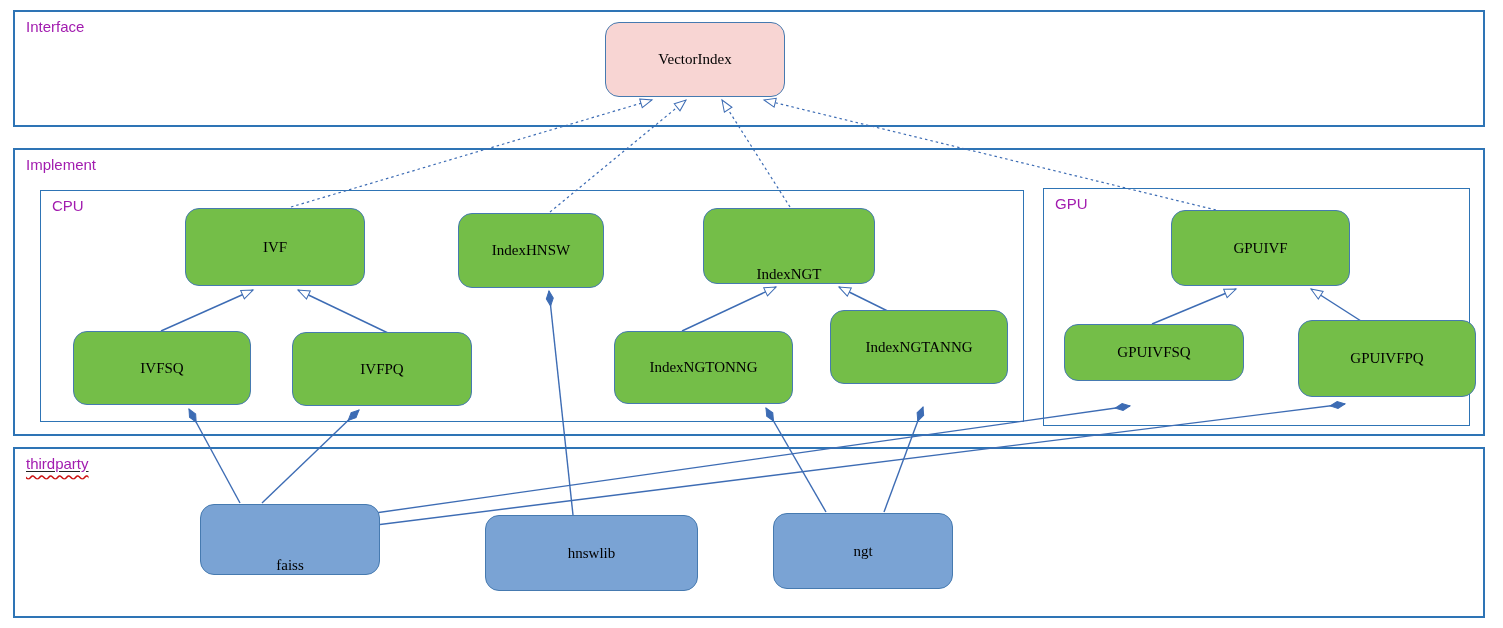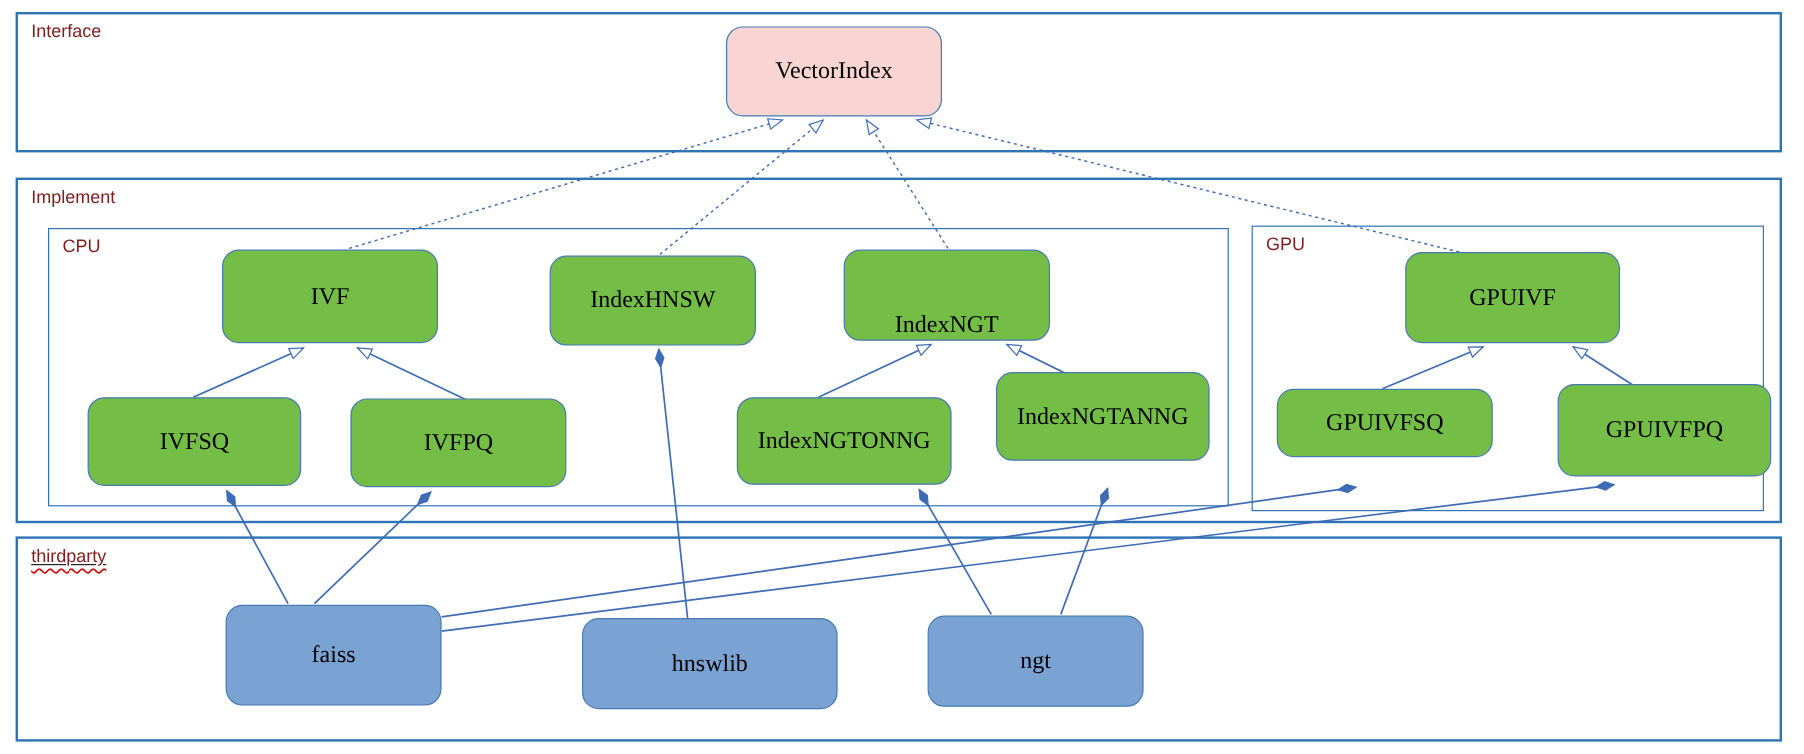--- a/index.html
+++ b/index.html
@@ -16,30 +16,30 @@
   .canvas{
     position:relative;width:1503px;height:628px;background:#ffffff;
     font-family:"Liberation Sans",sans-serif;color:var(--text);
     overflow:hidden;
   }
   .container{
     position:absolute;border:2px solid var(--container-border);
     background:transparent;box-sizing:border-box;z-index:1;
   }
   .container .clabel{
-    position:absolute;top:7px;left:11px;font-size:15px;color:#7f1d1d;
+    position:absolute;top:7px;left:11px;font-size:15px;color:#a21caf;
     background:transparent;line-height:1.1;
   }
   .subcontainer{border-width:1.5px;}
   .ul-solid{text-decoration:underline solid #222;text-underline-offset:2px;}
   .ul-wavy{text-decoration:underline wavy var(--wavy-red);text-underline-offset:5px;}
   .node{
     position:absolute;border:1.5px solid var(--node-border);border-radius:14px;
     display:flex;align-items:center;justify-content:center;
-    font-family:"Liberation Serif",serif;font-size:20px;color:#000;
+    font-family:"Liberation Serif",serif;font-size:15px;color:#000;
     box-sizing:border-box;z-index:10;text-align:center;
   }
   .node.green{background:var(--node-green);}
   .node.blue{background:var(--node-blue);}
   .node.pink{background:var(--node-pink);}
   svg.edges{position:absolute;left:0;top:0;z-index:5;}
   svg.edges line{stroke:var(--line,#3d6cb4);stroke-width:1.4;fill:none;}
   svg.edges line.dashed{stroke-dasharray:2.5 3;stroke-width:1.2;}
   .marker-tri{fill:#ffffff;stroke:var(--line,#3d6cb4);stroke-width:1;}
   .marker-dia{fill:var(--line,#3d6cb4);stroke:var(--line,#3d6cb4);}
@@ -101,21 +101,21 @@
   </svg>
 
   <div class="node pink" style="left:605px;top:22px;width:180px;height:75px;">
     <span>VectorIndex</span>
   </div>
 
   <div class="node green" style="left:185px;top:208px;width:180px;height:78px;">
     <span>IVF</span>
   </div>
 
-  <div class="node green" style="left:458px;top:213px;width:172px;height:75px;">
+  <div class="node green" style="left:458px;top:213px;width:146px;height:75px;">
     <span>IndexHNSW</span>
   </div>
 
   <div class="node green" style="left:703px;top:208px;width:172px;height:76px;align-items:flex-end;">
     <span>IndexNGT</span>
   </div>
 
   <div class="node green" style="left:73px;top:331px;width:178px;height:74px;">
     <span>IVFSQ</span>
   </div>
@@ -137,21 +137,21 @@
   </div>
 
   <div class="node green" style="left:1064px;top:324px;width:180px;height:57px;">
     <span>GPUIVFSQ</span>
   </div>
 
   <div class="node green" style="left:1270px;top:320px;width:178px;height:77px;margin-left:28px;">
     <span>GPUIVFPQ</span>
   </div>
 
-  <div class="node blue" style="left:188px;top:504px;width:180px;height:84px;">
+  <div class="node blue" style="left:200px;top:504px;width:180px;height:71px;align-items:flex-end;">
     <span>faiss</span>
   </div>
 
   <div class="node blue" style="left:485px;top:515px;width:213px;height:76px;">
     <span>hnswlib</span>
   </div>
 
   <div class="node blue" style="left:773px;top:513px;width:180px;height:76px;align-items:center;">
     <span>ngt</span>
   </div>

